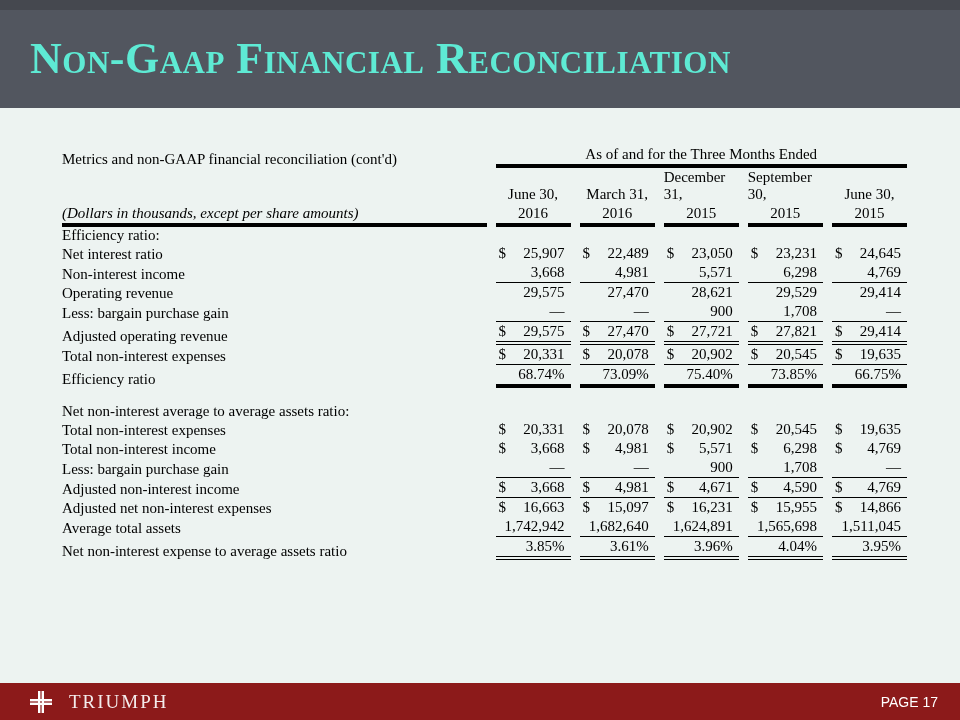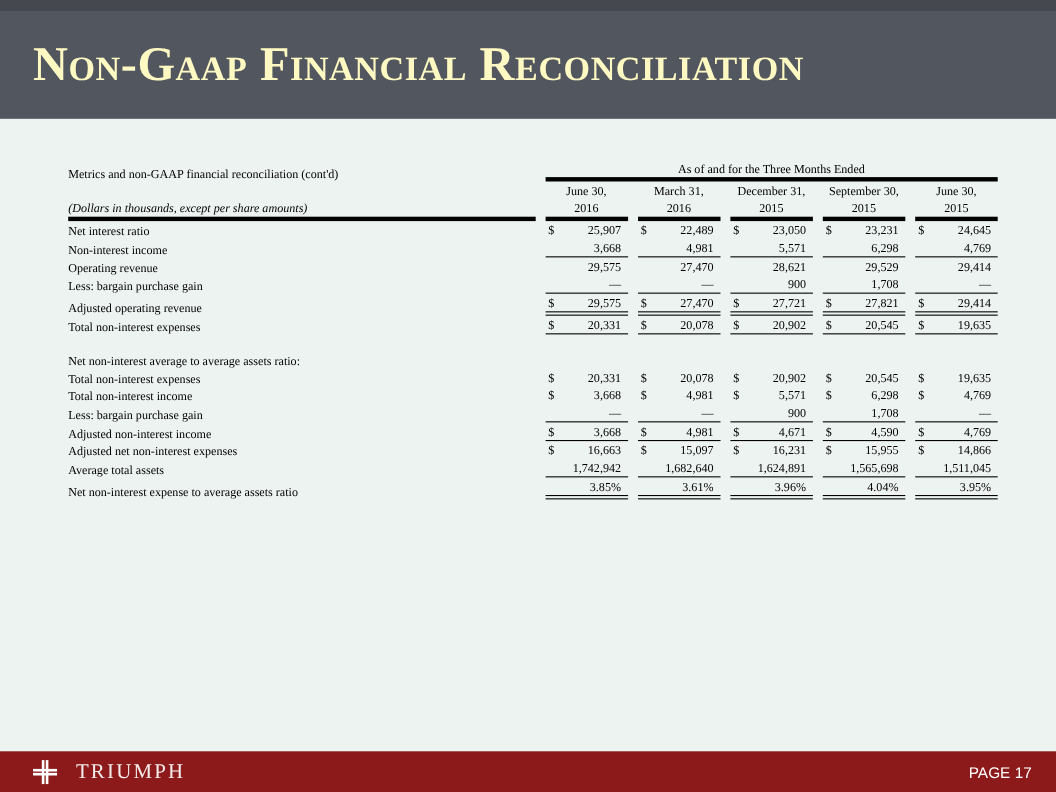--- a/index.html
+++ b/index.html
@@ -7,27 +7,27 @@
     width:960px; height:720px; position:relative; overflow:hidden;
     background:#EDF3F1; font-family:"Liberation Serif", serif; color:#000;
   }
   
   .top-strip { height:10px; background:#45484F; }
   .header-band {
     height:98px; background:#52565F;
     display:flex; align-items:center; padding-left:30px; box-sizing:border-box;
   }
   .slide-title {
-    color:#fef9c3; font-variant:small-caps; font-weight:bold;
+    color:#5eead4; font-variant:small-caps; font-weight:bold;
     font-size:44px; letter-spacing:0.5px; line-height:1;
     font-family:"Liberation Serif", serif;
   }
   
   .table-wrap { position:absolute; left:62px; top:145px; width:845px; }
-  table.fin { width:100%; border-collapse:collapse; font-size:11px; }
+  table.fin { width:100%; border-collapse:collapse; font-size:15px; }
   table.fin td { padding:0; vertical-align:bottom; height:16px; }
   td.lbl { width:424px; white-space:nowrap; }
   td.dc  { width:84px; }
   .cl { display:flex; align-items:flex-end; margin-left:9px; padding:1px 6px 1px 3px; min-height:14px; }
   .cl .v { margin-left:auto; white-space:nowrap; }
   .cl.center { justify-content:center; padding:1px 0; }
   .lbl .cl-full { padding:1px 0; }
   tr.b1 .cl, tr.b1 .ucl { border-bottom:1px solid #000; }
   tr.b2 .cl { border-bottom:4px double #000; }
   tr.b3 .cl { border-bottom:4px solid #000; }
@@ -106,20 +106,28 @@
               <div class="cl center u1">2015</div>
             </td>
         <td class="dc">
               <div class="cl center u1">2015</div>
             </td>
         <td class="dc">
               <div class="cl center u1">2015</div>
             </td>
       </tr>
 
+      <tr>
+        <td class="lbl">Efficiency ratio:</td>
+        <td class="dc"></td>
+            <td class="dc"></td>
+            <td class="dc"></td>
+            <td class="dc"></td>
+            <td class="dc"></td>
+      </tr>
 
       <tr>
         <td class="lbl">Net interest ratio</td>
         <td class="dc">
               <div class="cl">
                 <span>$</span>
                 <span class="v">25,907</span>
               </div>
             </td>
         <td class="dc">
@@ -296,20 +304,48 @@
               </div>
             </td>
         <td class="dc">
               <div class="cl">
                 <span>$</span>
                 <span class="v">19,635</span>
               </div>
             </td>
       </tr>
 
+      <tr class="b3">
+        <td class="lbl">Efficiency ratio</td>
+        <td class="dc">
+              <div class="cl">
+                <span class="v">68.74%</span>
+              </div>
+            </td>
+        <td class="dc">
+              <div class="cl">
+                <span class="v">73.09%</span>
+              </div>
+            </td>
+        <td class="dc">
+              <div class="cl">
+                <span class="v">75.40%</span>
+              </div>
+            </td>
+        <td class="dc">
+              <div class="cl">
+                <span class="v">73.85%</span>
+              </div>
+            </td>
+        <td class="dc">
+              <div class="cl">
+                <span class="v">66.75%</span>
+              </div>
+            </td>
+      </tr>
 
       <tr class="spacer">
             <td colspan="6"></td>
           </tr>
 
       <tr>
         <td class="lbl">Net non-interest average to average assets ratio:</td>
         <td class="dc"></td>
             <td class="dc"></td>
             <td class="dc"></td>

